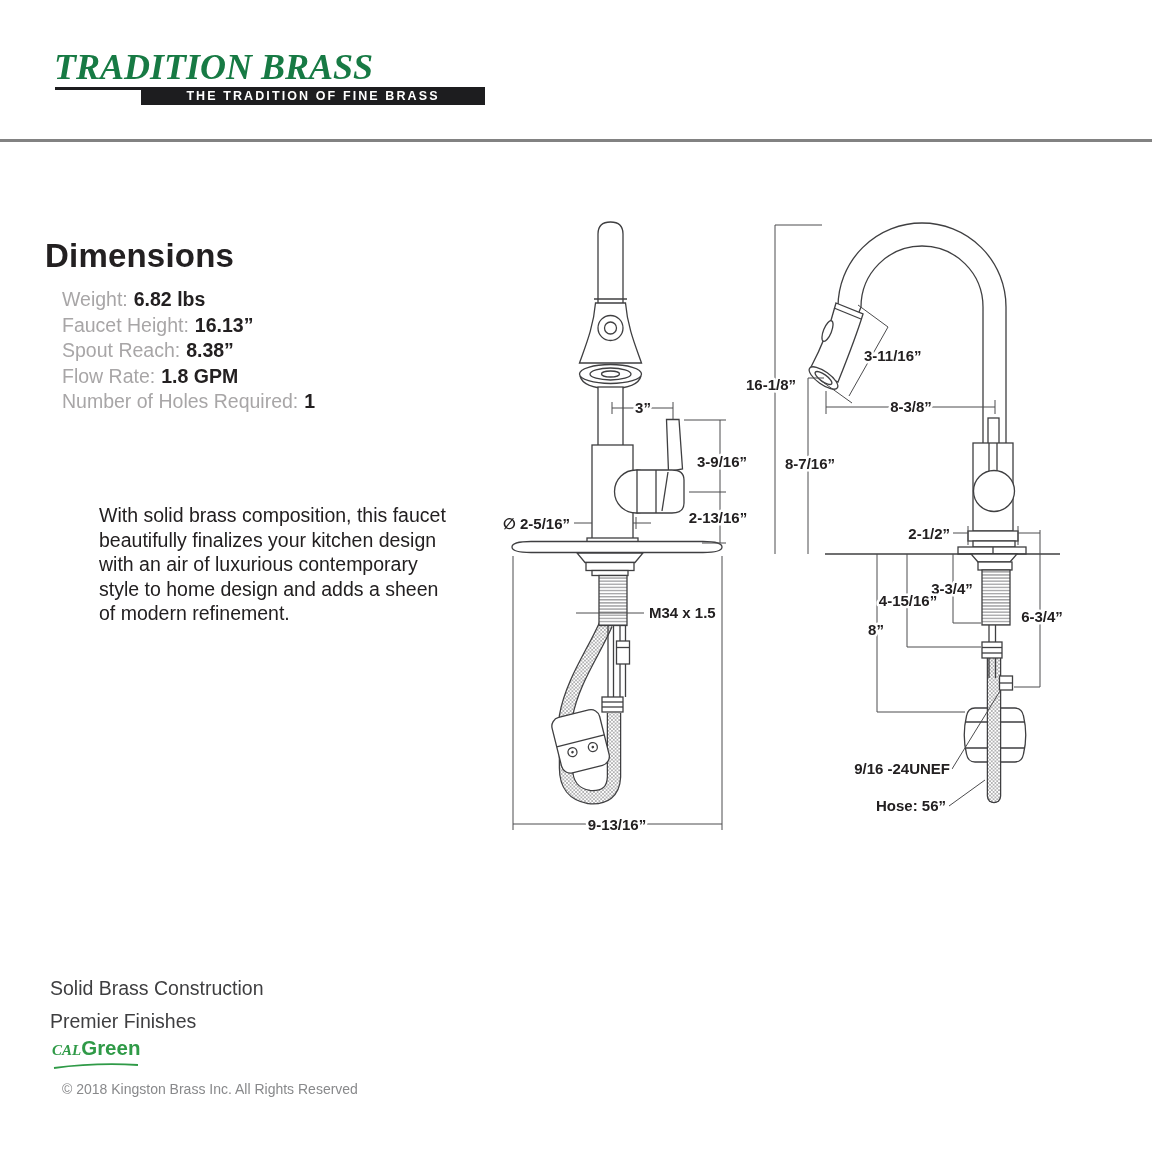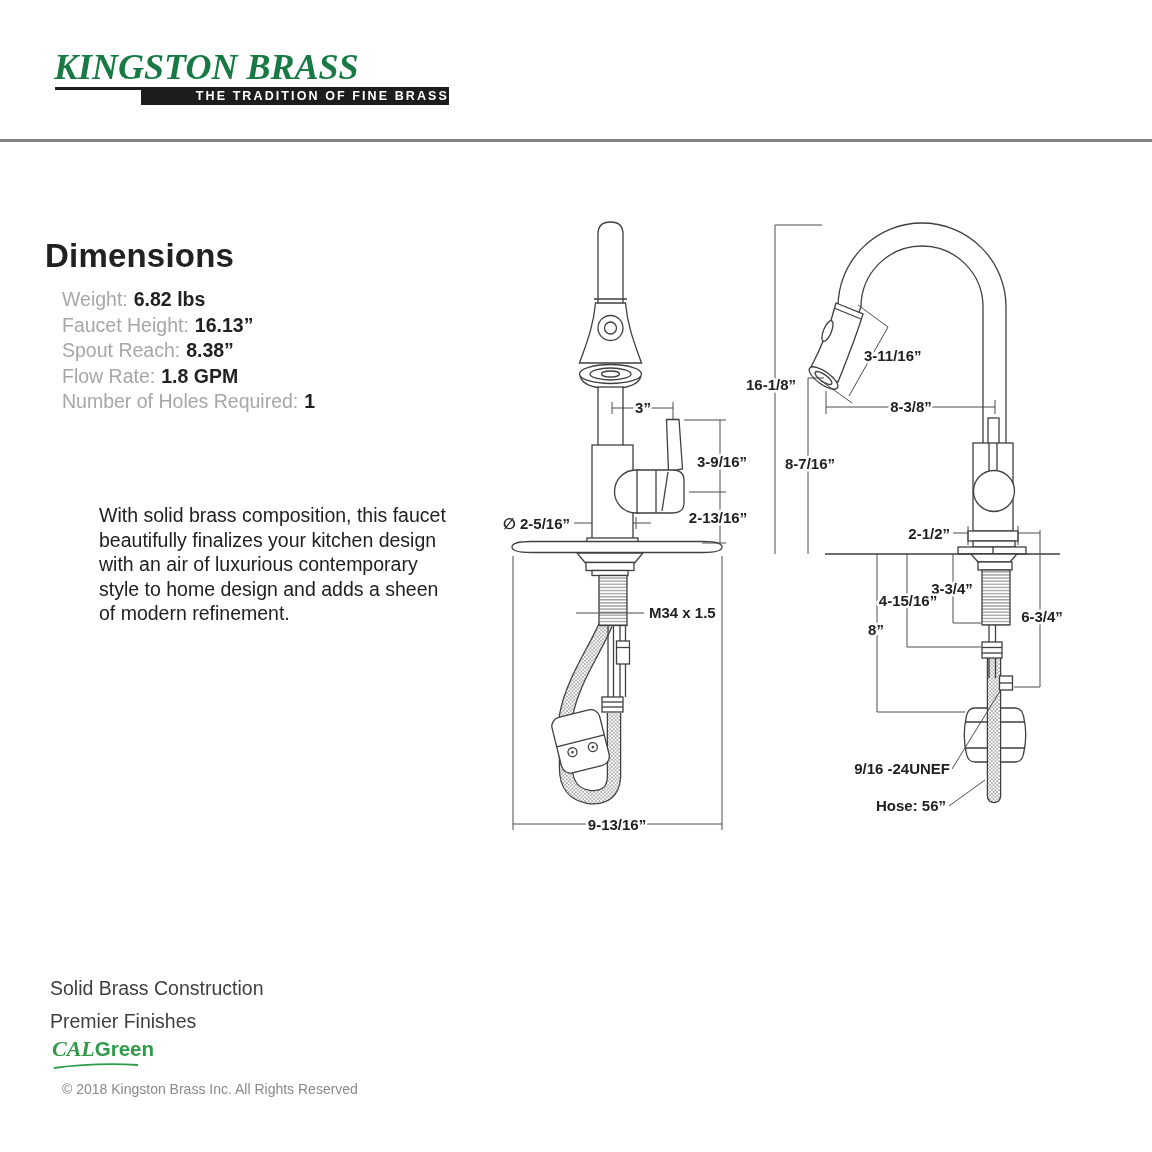--- a/index.html
+++ b/index.html
@@ -6,52 +6,52 @@
   body{
     width:1152px;height:1152px;position:relative;background:#fff;overflow:hidden;
     font-family:"Liberation Sans","DejaVu Sans",sans-serif;color:var(--ink,#232021);
   }
   .abs{position:absolute;}
   
   #brand{left:54px;top:46px;font-family:"Liberation Serif","DejaVu Serif",serif;
     font-style:italic;font-weight:700;font-size:36px;letter-spacing:0px;
     color:var(--brand-green,#177a44);white-space:nowrap;}
   #brand-underline{left:55px;top:87px;width:86px;height:3px;background:#1d1d1f;}
-  #tagline-box{left:141px;top:87px;width:308px;height:18px;background:#1d1d1f;
-    display:flex;align-items:center;justify-content:flex-end;}
+  #tagline-box{left:141px;top:87px;width:344px;height:18px;background:#1d1d1f;
+    display:flex;align-items:center;justify-content:center;}
   #tagline-box span{color:#fff;font-size:12.5px;font-weight:700;letter-spacing:2.1px;white-space:nowrap;}
   #rule{left:0;top:139px;width:1152px;height:2.5px;background:var(--rule-gray,#828282);}
   
   #title{left:45px;top:237px;font-size:33px;font-weight:600;letter-spacing:0.2px;}
   #specs{left:62px;top:287px;font-size:19.5px;line-height:25.6px;white-space:nowrap;}
   .spec-label{color:var(--label-gray,#a8a6a7);font-weight:400;}
   .spec-value{color:var(--ink,#232021);font-weight:700;margin-left:6px;}
   #desc{left:60px;top:503px;width:358px;font-size:19.5px;line-height:24.6px;color:var(--ink,#232021);margin-left:39px;}
   
   .footline{left:50px;font-size:19.5px;color:var(--footer-gray,#3e3e40);}
   #feature1{top:977px;} #feature2{top:1010px;}
   #calgreen{left:52px;top:1036px;white-space:nowrap;}
   #calgreen .cal{font-family:"Liberation Serif","DejaVu Serif",serif;font-style:italic;font-weight:700;
-    font-size:22px;color:var(--calgreen-green,#2f9a47);}
+    font-size:15px;color:var(--calgreen-green,#2f9a47);}
   #calgreen .grn{font-weight:700;font-size:20.5px;color:var(--calgreen-green,#2f9a47);}
   #cal-swoosh{left:52px;top:1061px;}
   #copyright{left:62px;top:1081px;font-size:14px;color:var(--copyright-gray,#88898b);}
   
   .ln{fill:none;stroke:#3f3f41;stroke-width:1.3;}
   .fw{fill:#fff;stroke:#3f3f41;stroke-width:1.3;}
   .dim{fill:none;stroke:#4c4c4e;stroke-width:1;}
   .hoseOutline{fill:none;stroke:#3f3f41;stroke-width:14.5;}
   .hoseFill{fill:none;stroke:url(#pbraid);stroke-width:12;}
   .dtxt{font-family:"Liberation Sans","DejaVu Sans",sans-serif;font-size:15px;font-weight:600;
     fill:var(--ink,#232021);paint-order:stroke;stroke:#fff;stroke-width:5px;stroke-linejoin:round;}
 </style>
 </head>
 <body>
 
-<div class="abs" id="brand">KINGSTON BRASS</div>
+<div class="abs" id="brand">TRADITION BRASS</div>
 <div class="abs" id="brand-underline"></div>
 <div class="abs" id="tagline-box">
   <span>THE TRADITION OF FINE BRASS</span>
 </div>
 <div class="abs" id="rule"></div>
 
 <div class="abs" id="title">Dimensions</div>
 <div class="abs" id="specs">
   <div class="spec-row"><span class="spec-label">Weight:</span><span class="spec-value">6.82 lbs</span></div>
   <div class="spec-row"><span class="spec-label">Faucet Height:</span><span class="spec-value">16.13”</span></div>

